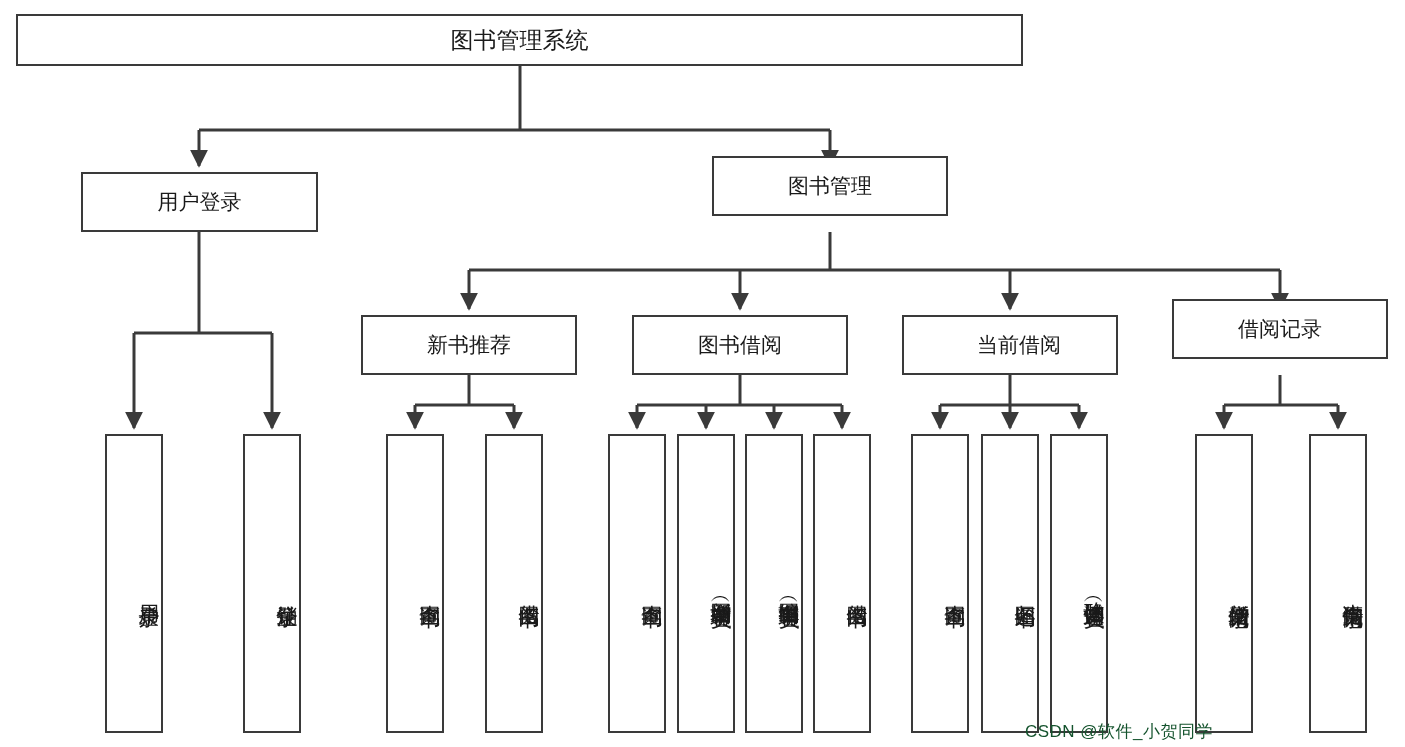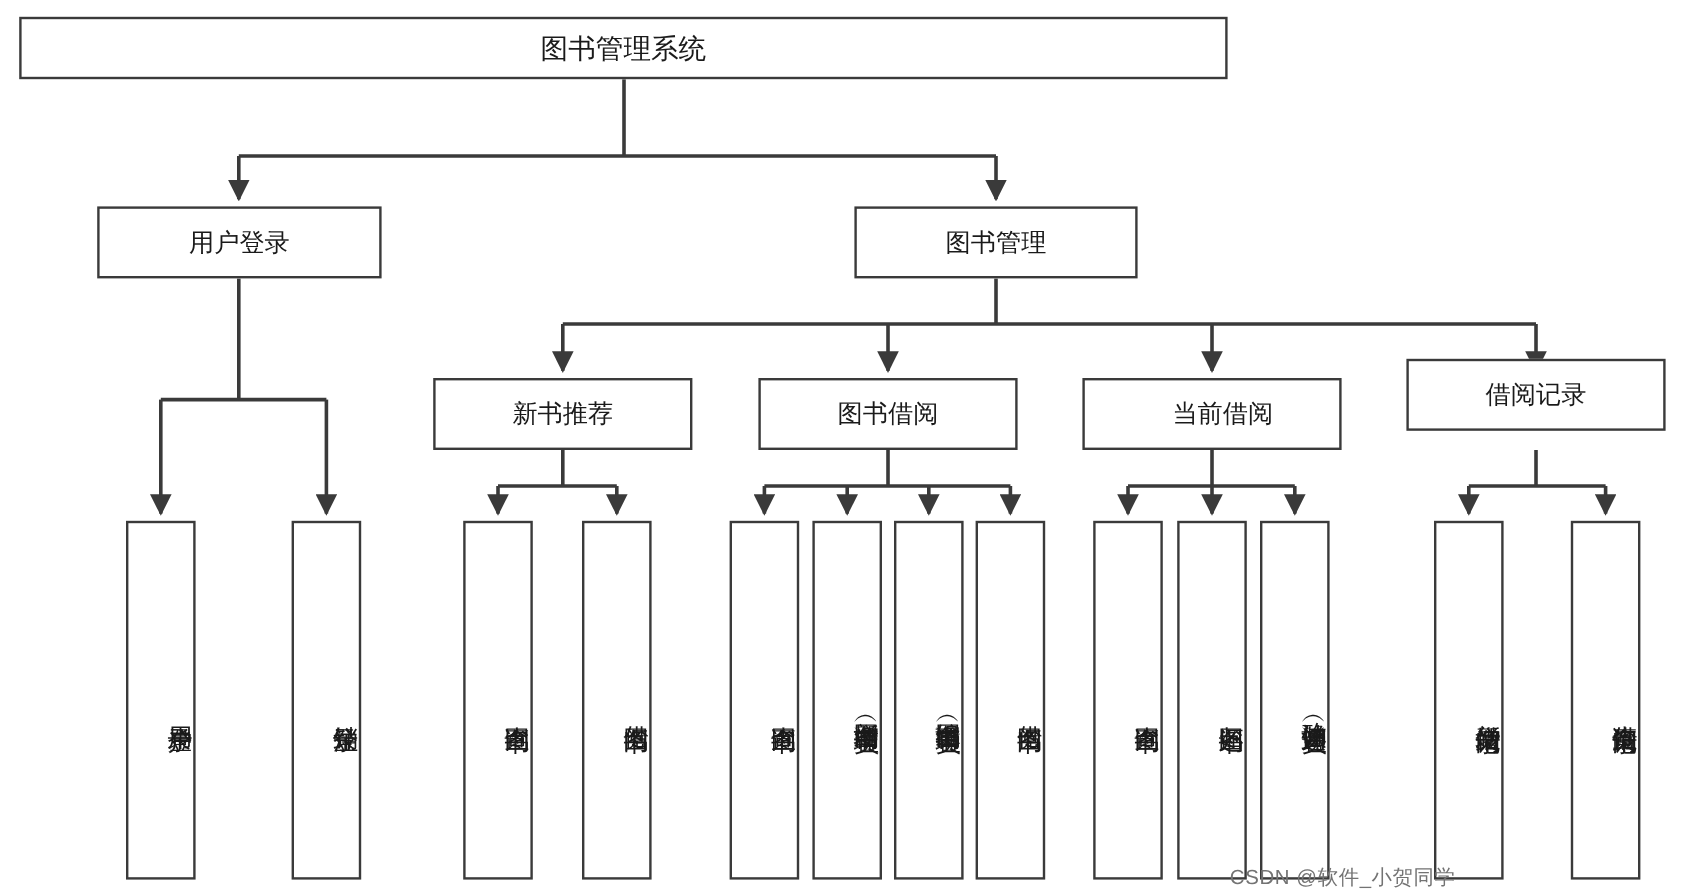--- a/index.html
+++ b/index.html
@@ -44,21 +44,21 @@
     writing-mode:vertical-rl;
     text-orientation:upright;
     display:block;
   }
 
   #watermark{
     position:absolute;
     right:8px;
     bottom:4px;
     font-size:17px;
-    color:#737373;
+    color:#14532d;
     letter-spacing:0.5px;
     z-index:3;
     white-space:nowrap;
     pointer-events:none;
   }
 </style>
 </head>
 <body>
 
 <div id="diagram">
@@ -109,21 +109,21 @@
       <path d="M 1280 375 L 1280 405"></path>
       <path d="M 1224 405 L 1338 405"></path>
       <path d="M 1224 405 L 1224 428" marker-end="url(#arrow)"></path>
       <path d="M 1338 405 L 1338 428" marker-end="url(#arrow)"></path>
     </g>
   </svg>
 
   <div class="node root" style="left:16px;top:14px;width:1007px;height:52px;">图书管理系统</div>
 
   <div class="node lvl2" style="left:81px;top:172px;width:237px;height:60px;">用户登录</div>
-  <div class="node lvl2" style="left:712px;top:172px;width:236px;height:60px;">图书管理</div>
+  <div class="node lvl2" style="left:712px;top:156px;width:236px;height:60px;">图书管理</div>
 
   <div class="node lvl3" style="left:361px;top:315px;width:216px;height:60px;text-align:right;">新书推荐</div>
   <div class="node lvl3" style="left:632px;top:315px;width:216px;height:60px;">图书借阅</div>
   <div class="node lvl3" style="left:902px;top:315px;width:216px;height:60px;padding-left:18px;">当前借阅</div>
   <div class="node lvl3" style="left:1172px;top:299px;width:216px;height:60px;">借阅记录</div>
 
   <div class="node leaf" style="left:105px;top:434px;width:58px;height:299px;">
     <span class="vtext">用户登录</span>
   </div>
   <div class="node leaf" style="left:243px;top:434px;width:58px;height:299px;">

